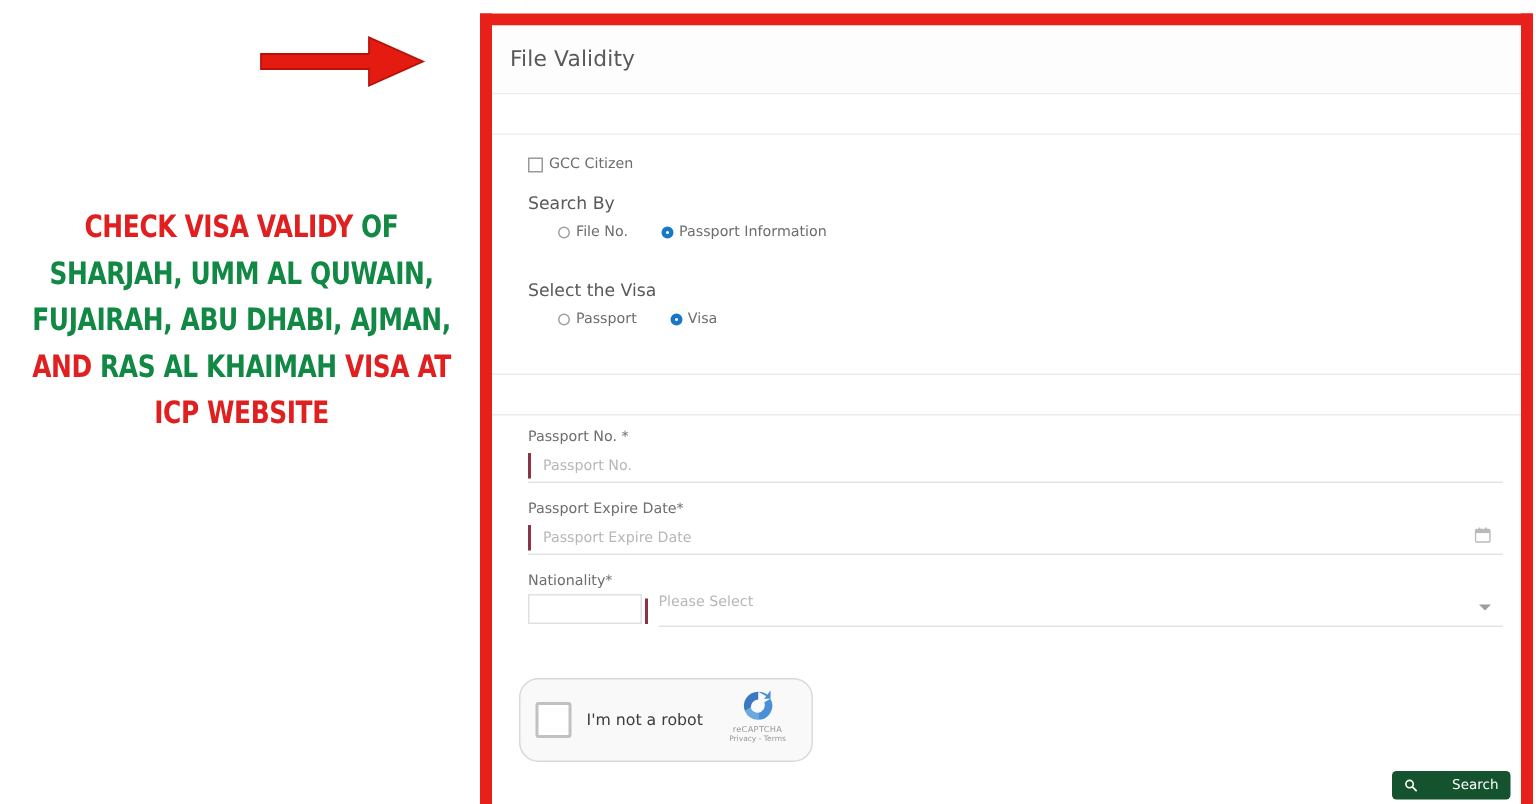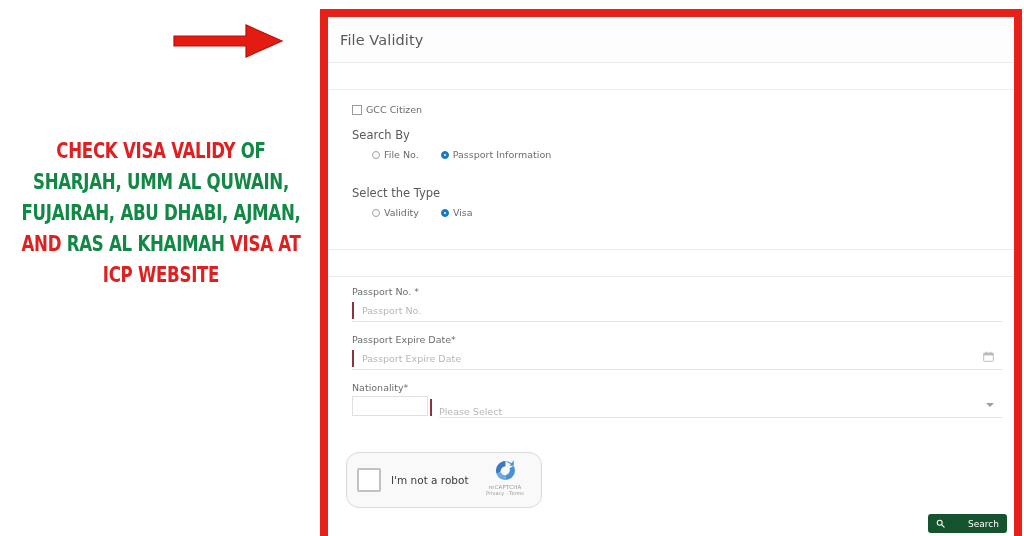--- a/index.html
+++ b/index.html
@@ -220,21 +220,21 @@
     width: 76px;
     height: 20px;
     border: 1px solid #e0e0e0;
     background: #fff;
     box-sizing: border-box;
     flex: 0 0 auto;
   }
   .nat-select {
     flex: 1 1 auto;
     display: flex;
-    align-items: flex-end;
+    align-items: flex-start;
     position: relative;
     border-bottom: 1px solid #e4e4e4;
     margin-left: 1px;
   }
   .chevron {
     position: absolute;
     right: 8px;
     top: 7px;
     width: 0; height: 0;
     border-left: 4px solid transparent;
@@ -364,25 +364,25 @@
             <span class="rb-label">File No.</span>
           </label>
           <label class="radio-opt">
             <span class="rb checked"></span>
             <span class="rb-label">Passport Information</span>
           </label>
         </div>
       </div>
 
       <div class="type-block">
-        <div class="group-title">Select the Type</div>
+        <div class="group-title">Select the Visa</div>
         <div class="radio-row">
           <label class="radio-opt">
             <span class="rb"></span>
-            <span class="rb-label">Validity</span>
+            <span class="rb-label">Passport</span>
           </label>
           <label class="radio-opt">
             <span class="rb checked"></span>
             <span class="rb-label">Visa</span>
           </label>
         </div>
       </div>
     </div>
 
     <div class="divider" id="div-a"></div>

